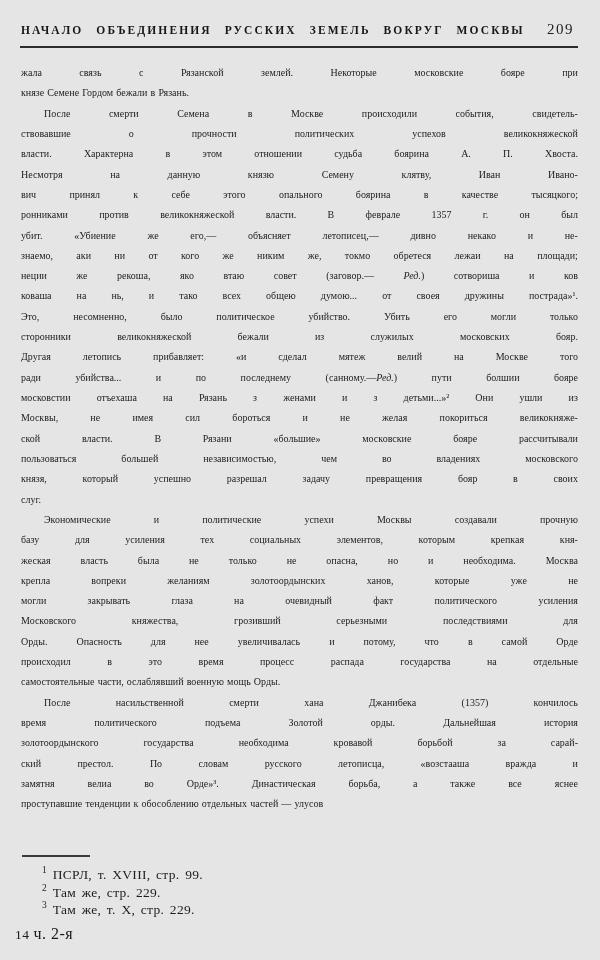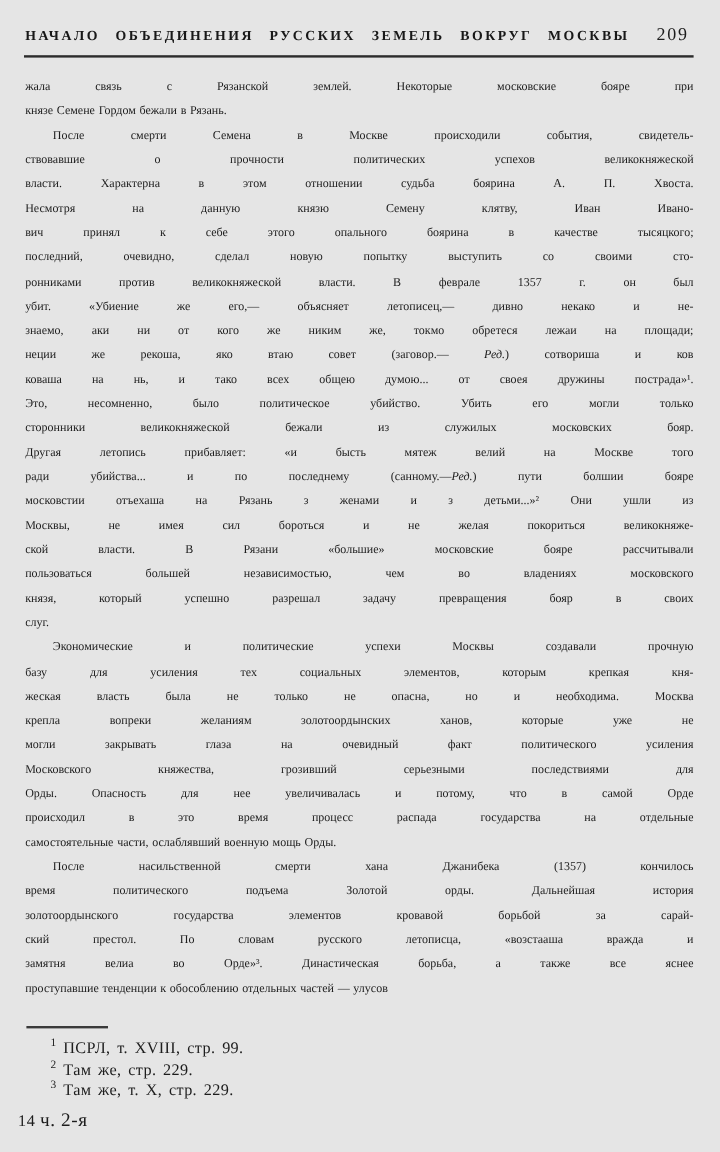--- a/index.html
+++ b/index.html
@@ -143,31 +143,20 @@
         <span>к</span>
         <span>себе</span>
         <span>этого</span>
         <span>опального</span>
         <span>боярина</span>
         <span>в</span>
         <span>качестве</span>
         <span>тысяцкого;</span>
       </div>
       <div class="line">
-        <span>последний,</span>
-        <span>очевидно,</span>
-        <span>сделал</span>
-        <span>новую</span>
-        <span>попытку</span>
-        <span>выступить</span>
-        <span>со</span>
-        <span>своими</span>
-        <span>сто-</span>
-      </div>
-      <div class="line">
         <span>ронниками</span>
         <span>против</span>
         <span>великокняжеской</span>
         <span>власти.</span>
         <span>В</span>
         <span>феврале</span>
         <span>1357</span>
         <span>г.</span>
         <span>он</span>
         <span>был</span>
@@ -244,21 +233,21 @@
         <span>из</span>
         <span>служилых</span>
         <span>московских</span>
         <span>бояр.</span>
       </div>
       <div class="line">
         <span>Другая</span>
         <span>летопись</span>
         <span>прибавляет:</span>
         <span>«и</span>
-        <span>бысть</span>
+        <span>сделал</span>
         <span>мятеж</span>
         <span>велий</span>
         <span>на</span>
         <span>Москве</span>
         <span>того</span>
       </div>
       <div class="line">
         <span>ради</span>
         <span>убийства...</span>
         <span>и</span>
@@ -435,21 +424,21 @@
         <span>политического</span>
         <span>подъема</span>
         <span>Золотой</span>
         <span>орды.</span>
         <span>Дальнейшая</span>
         <span>история</span>
       </div>
       <div class="line">
         <span>золотоордынского</span>
         <span>государства</span>
-        <span>элементов</span>
+        <span>необходима</span>
         <span>кровавой</span>
         <span>борьбой</span>
         <span>за</span>
         <span>сарай-</span>
       </div>
       <div class="line">
         <span>ский</span>
         <span>престол.</span>
         <span>По</span>
         <span>словам</span>

